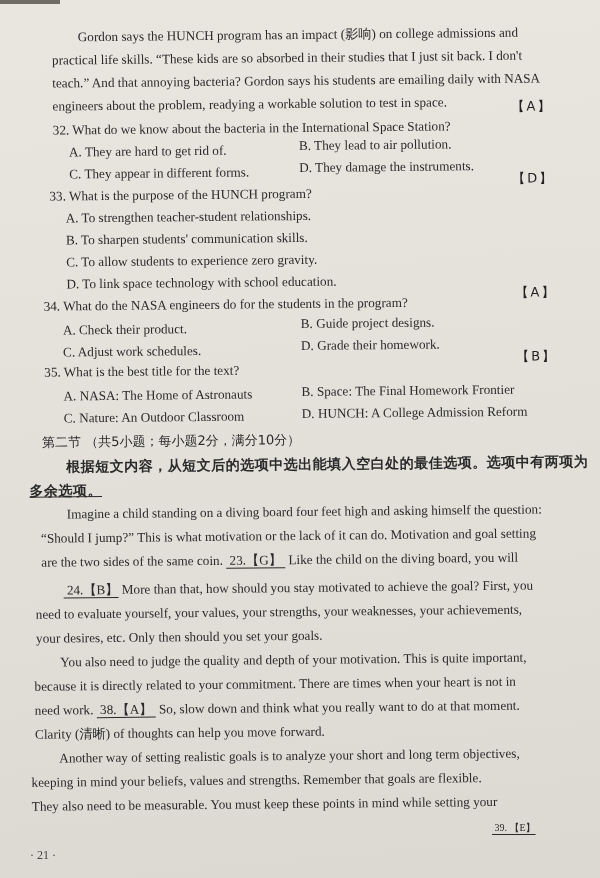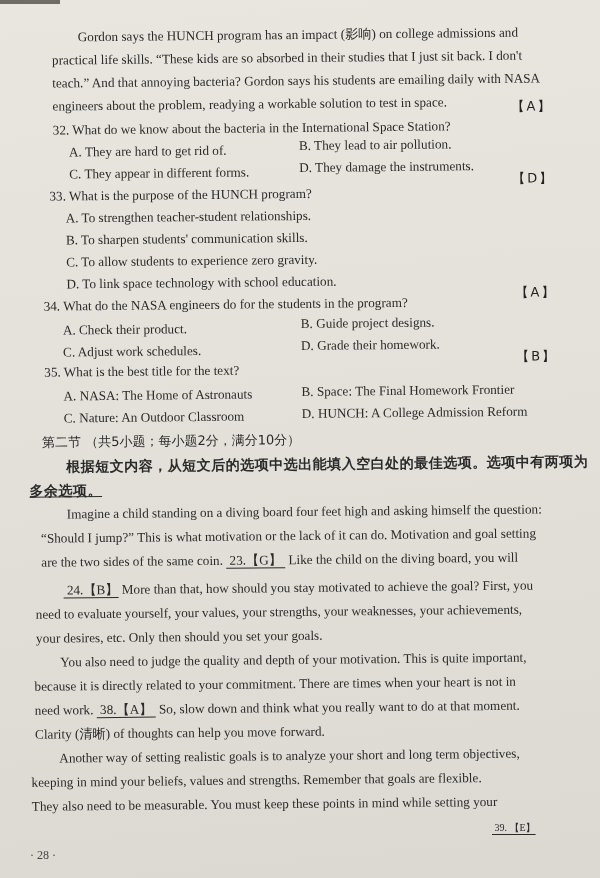--- a/index.html
+++ b/index.html
@@ -105,21 +105,21 @@
   </div>
   <div class="line" style="left:28px; top:854px;" data-name="passage-b-p4-line-3">
     <span data-name="passage-b-p4-line-3-text">They also need to be measurable. You must keep these points in mind while setting your</span>
   </div>
 </div>
 
 <div class="line" style="position:absolute; left:492px; top:820px; font-size:10px;" data-name="blank-39-answer-wrap">
   <span class="blank" data-name="blank-39-answer"> 39. 【E】</span>
 </div>
 
-<div class="page-number" data-name="page-number">· 28 ·</div>
+<div class="page-number" data-name="page-number">· 21 ·</div>
 
 <style>
   
   .page [data-name="passage-b-p4-line-1"] { top: 748px !important; }
   .page [data-name="passage-b-p4-line-2"] { top: 772px !important; }
   .page [data-name="passage-b-p4-line-3"] { top: 796px !important; }
   .page [data-name="passage-b-p3-line-1"] { top: 652px !important; }
   .page [data-name="passage-b-p3-line-2"] { top: 676px !important; }
   .page [data-name="passage-b-p3-line-3"] { top: 700px !important; }
   .page [data-name="passage-b-p3-line-4"] { top: 724px !important; }

